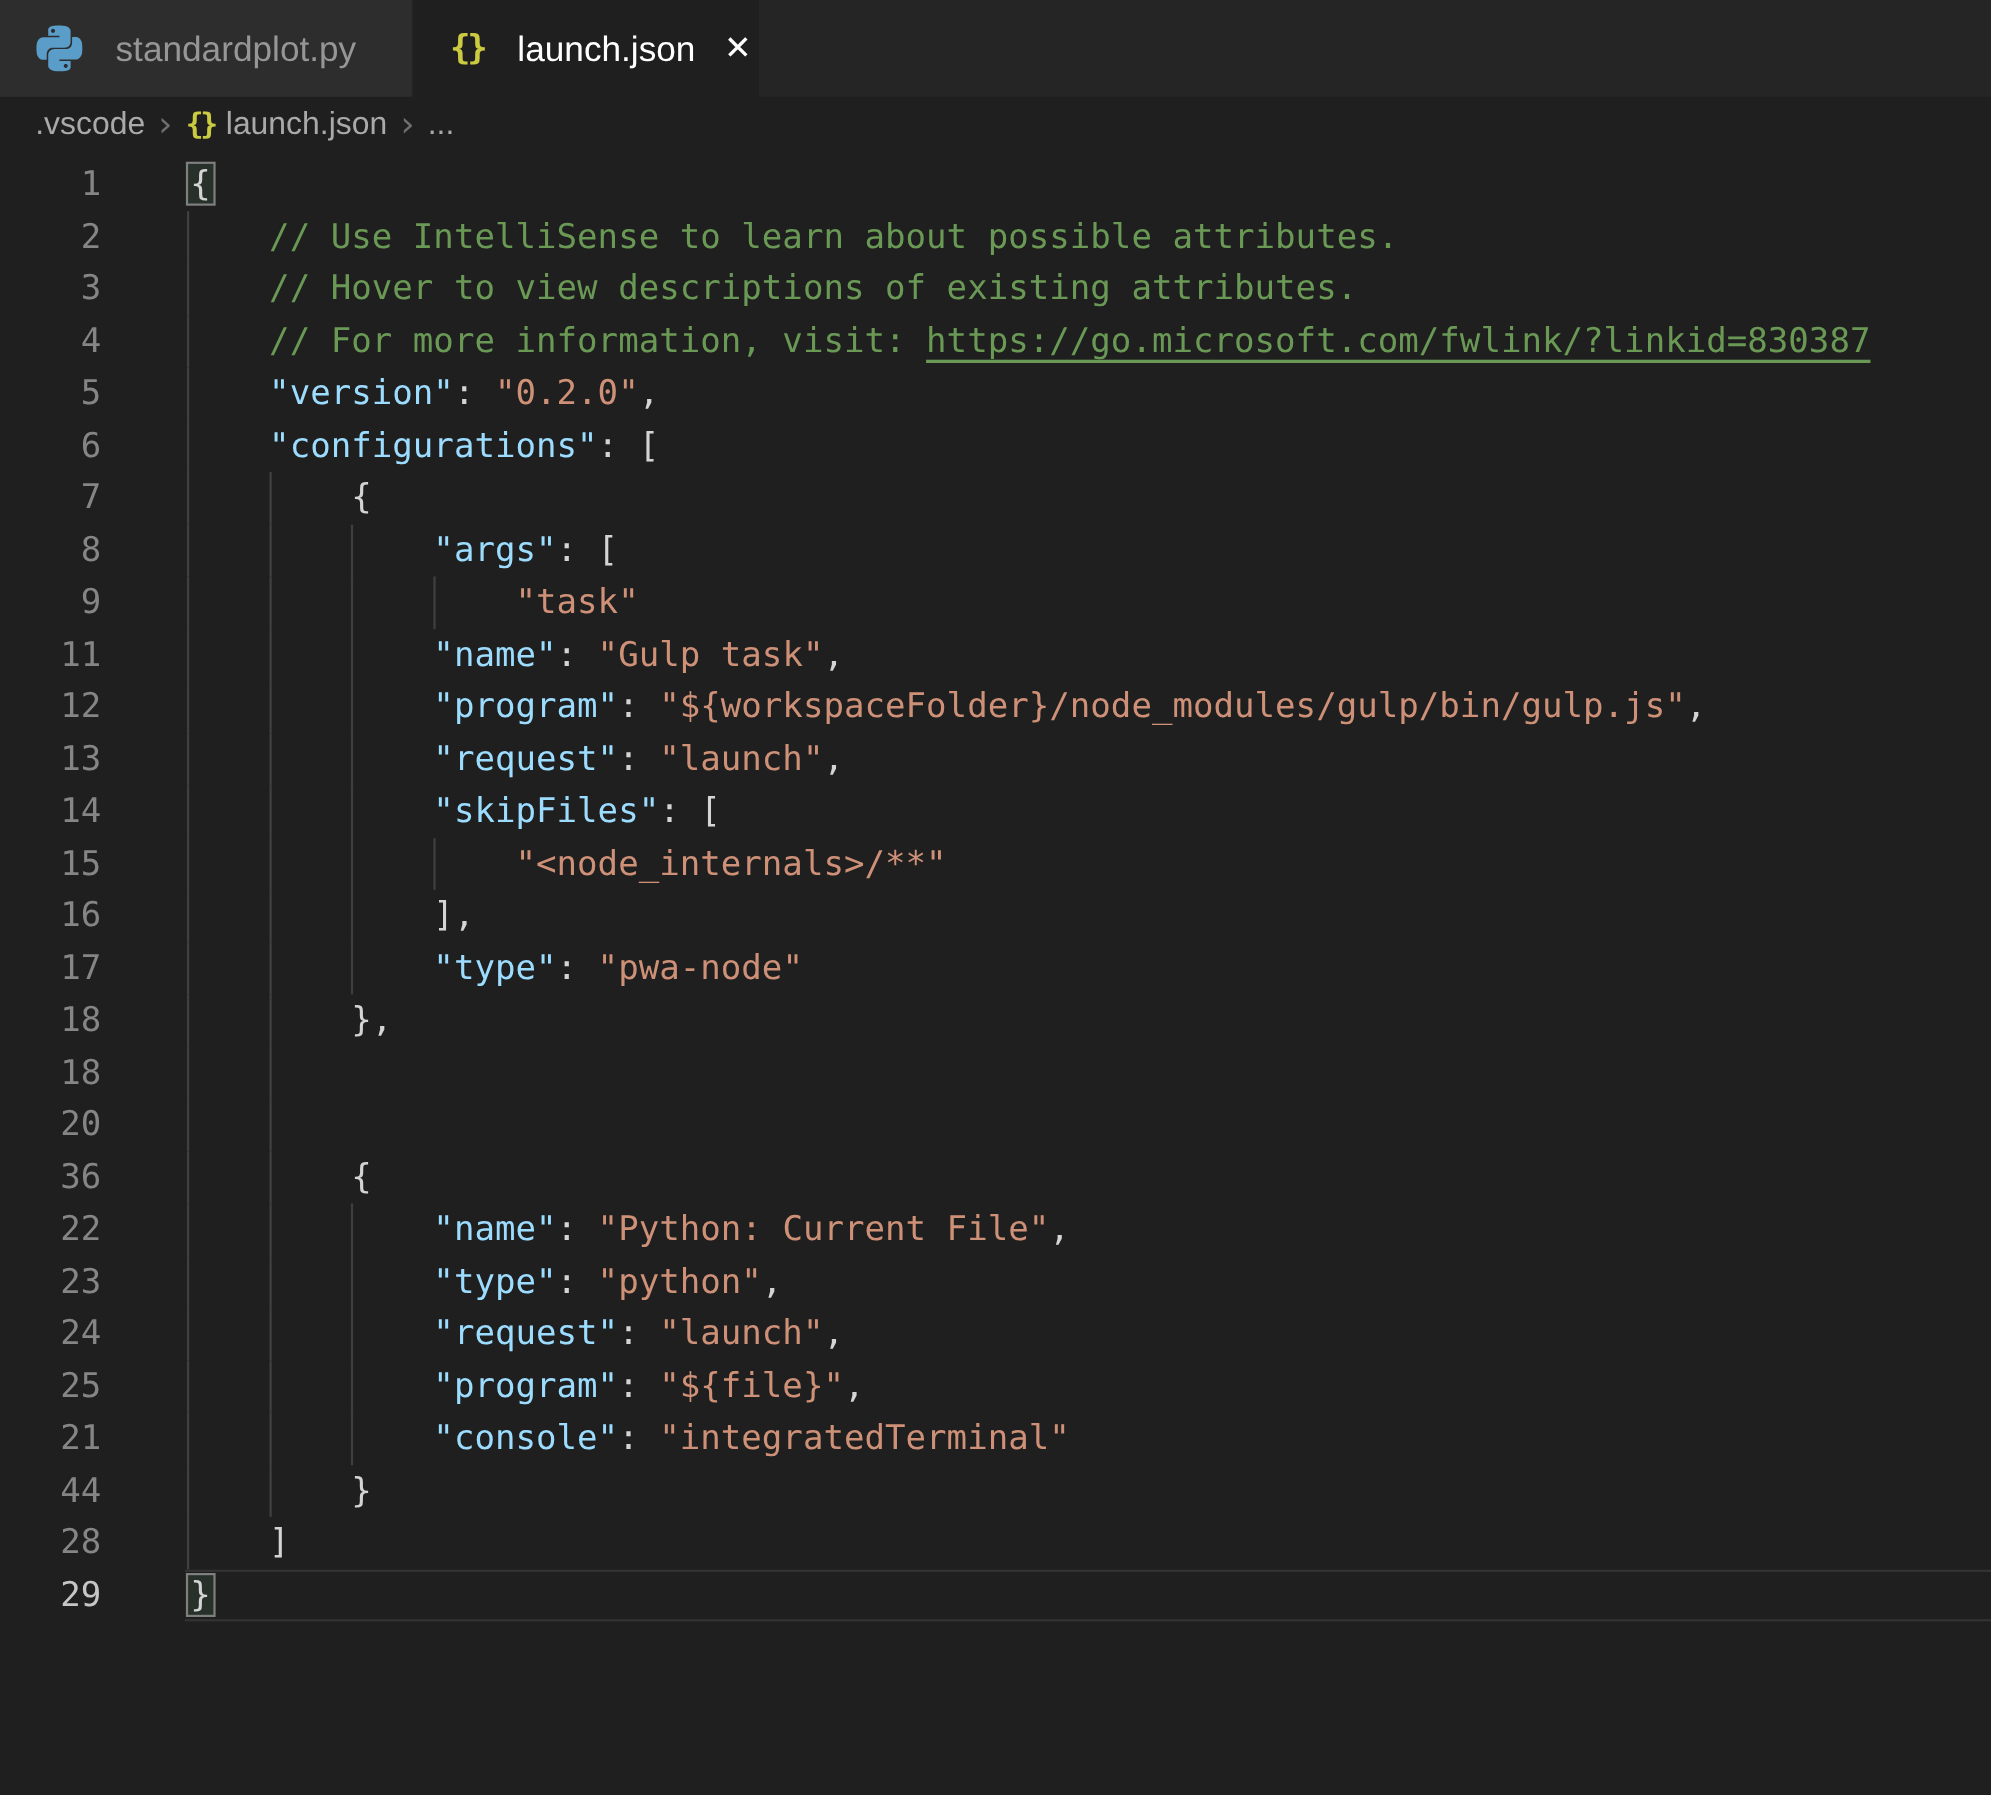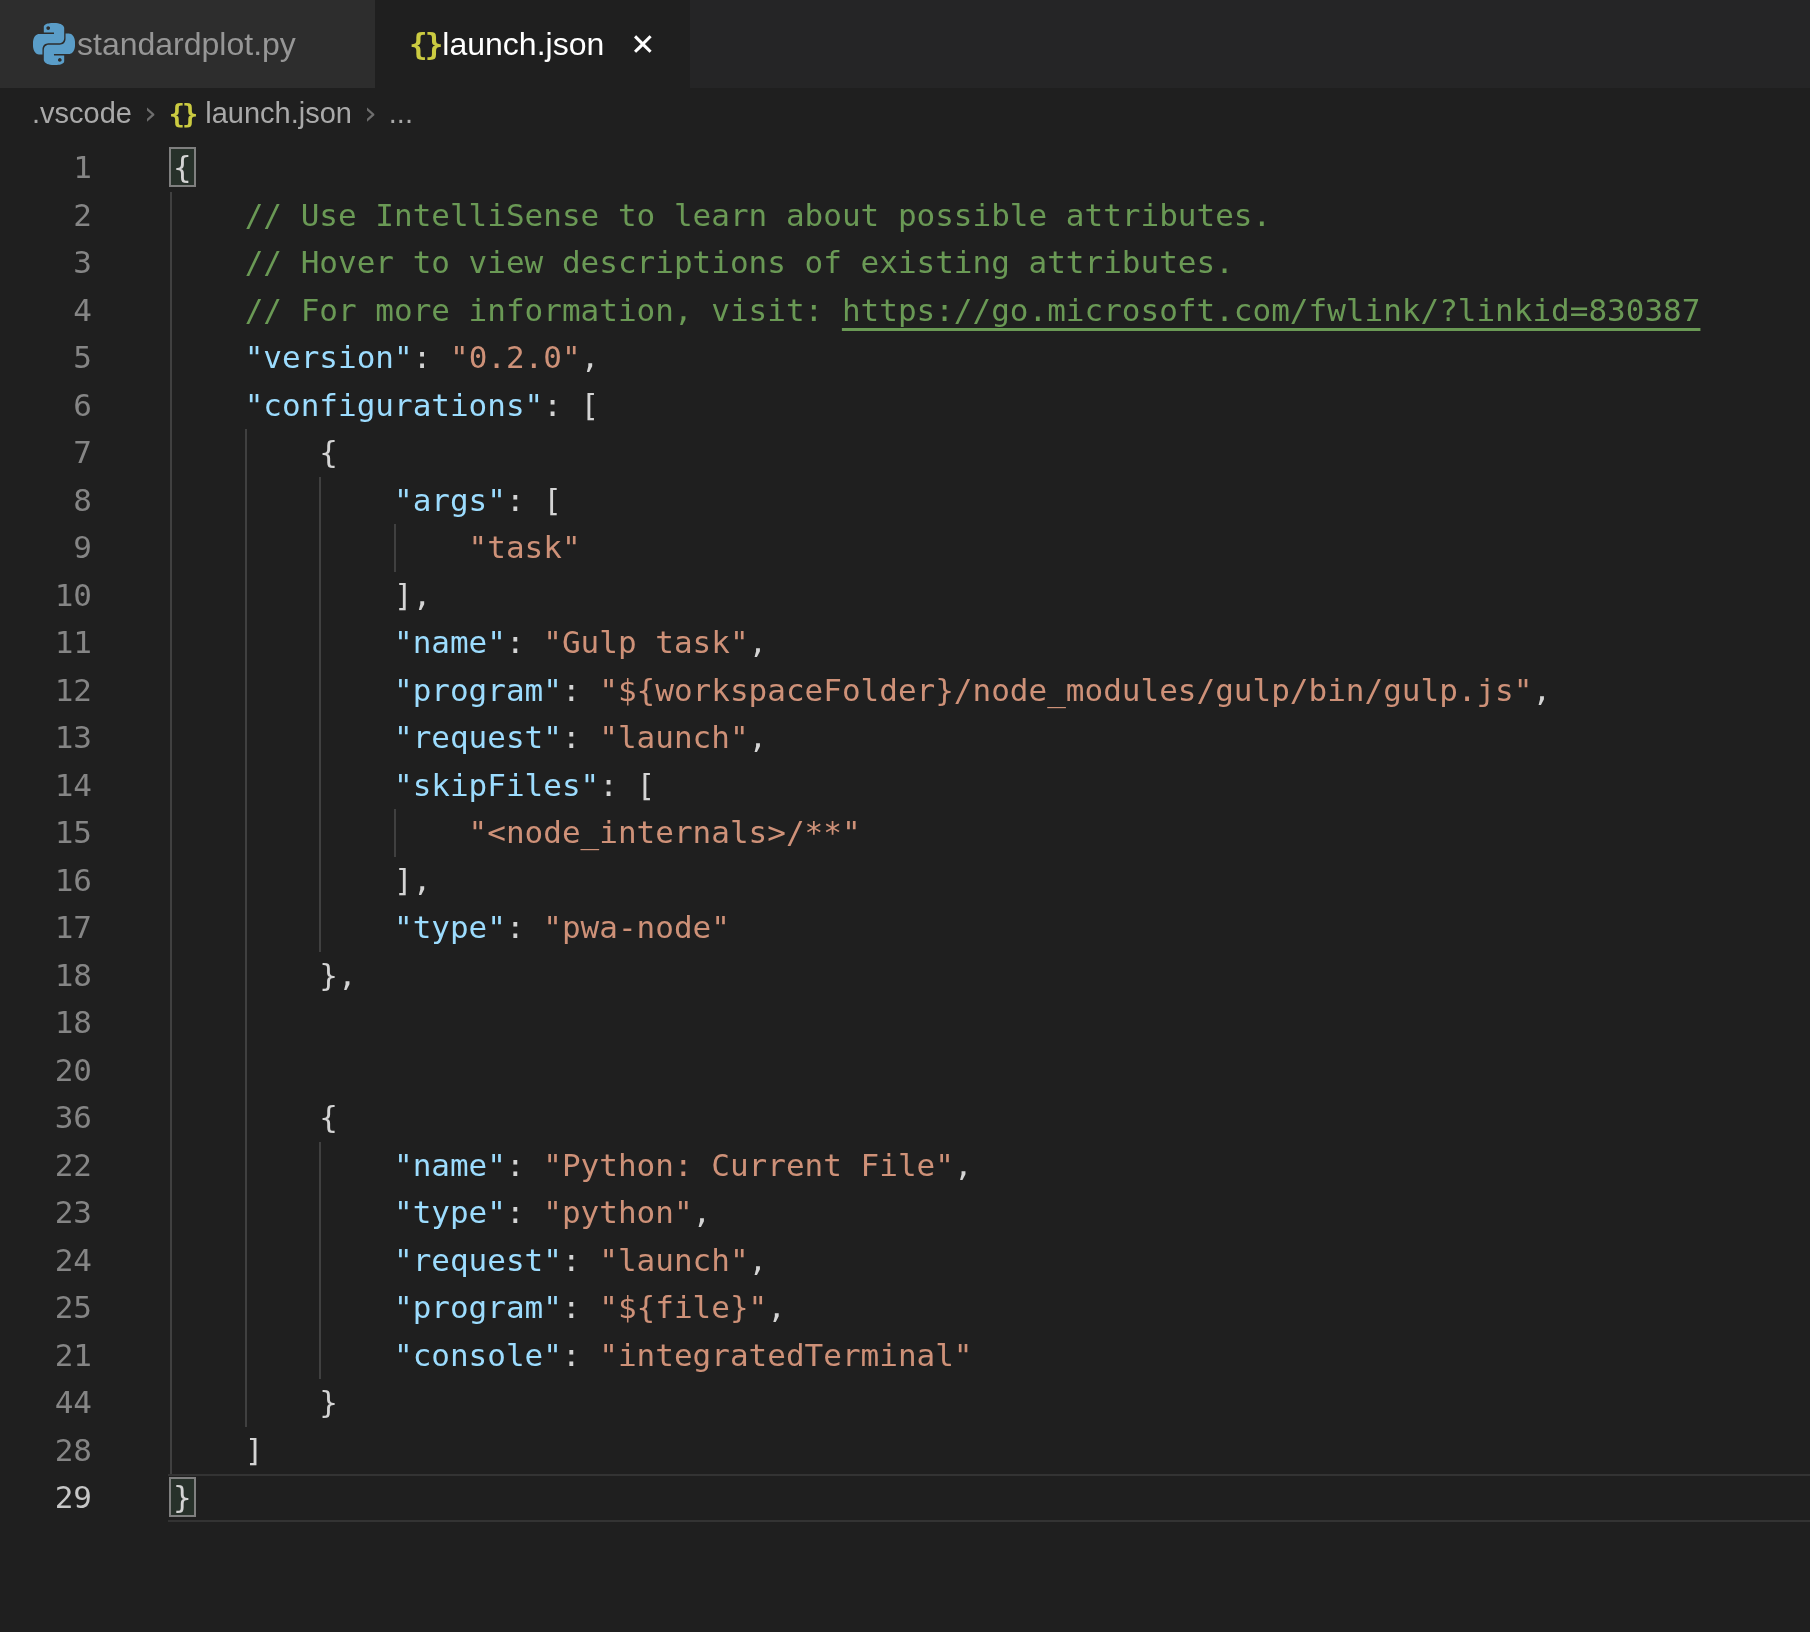--- a/index.html
+++ b/index.html
@@ -4,21 +4,21 @@
 <style>
   html,body{margin:0;padding:0;background:#1f1f1f;}
   .window{position:relative;width:1810px;height:1632px;background:#1f1f1f;overflow:hidden;
           font-family:"Liberation Sans",sans-serif;}
 
   
   .tabbar{position:absolute;left:0;top:0;width:100%;height:88px;background:#252526;display:flex;}
   .tab{height:88px;display:flex;align-items:center;box-sizing:border-box;cursor:pointer;}
   .tab.inactive{width:375px;background:#2d2d2d;color:#969696;padding-left:33px;}
   .tab.active{width:315px;background:#1f1f1f;color:#ffffff;padding-left:34px;}
-  .tab-label{font-size:32px;margin-left:2px;white-space:nowrap;}
+  .tab-label{font-size:32px;margin-left:30px;white-space:nowrap;}
   .py-icon{width:42px;height:42px;flex:0 0 auto;}
   .json-glyph{font-family:"DejaVu Sans Mono",monospace;font-weight:bold;font-size:31px;
               color:#cbcb41;letter-spacing:-3px;}
   .close-x{margin-left:26px;font-size:30px;color:#ffffff;cursor:pointer;}
 
   
   .breadcrumb{position:absolute;left:0;top:88px;width:100%;height:50px;display:flex;
               align-items:center;padding-left:32px;box-sizing:border-box;color:#a9a9a9;font-size:29px;}
   .breadcrumb .sep{color:#6e6e6e;font-size:32px;margin:0 12px;font-family:"DejaVu Sans",sans-serif;}
   .breadcrumb .json-glyph{font-size:27px;margin-right:10px;}
@@ -79,21 +79,20 @@
     <div class="code-area">
         <div class="line"><span class="lnum">1</span><span class="code"><span class="seg pb">{</span></span></div>
         <div class="line"><span class="lnum">2</span><span class="guide" style="left: 170px;"></span><span class="code"><span class="seg c">    // Use IntelliSense to learn about possible attributes.</span></span></div>
         <div class="line"><span class="lnum">3</span><span class="guide" style="left: 170px;"></span><span class="code"><span class="seg c">    // Hover to view descriptions of existing attributes.</span></span></div>
         <div class="line"><span class="lnum">4</span><span class="guide" style="left: 170px;"></span><span class="code"><span class="seg c">    // For more information, visit: </span><span class="seg u">https://go.microsoft.com/fwlink/?linkid=830387</span></span></div>
         <div class="line"><span class="lnum">5</span><span class="guide" style="left: 170px;"></span><span class="code"><span class="seg k">    "version"</span><span class="seg p">: </span><span class="seg s">"0.2.0"</span><span class="seg p">,</span></span></div>
         <div class="line"><span class="lnum">6</span><span class="guide" style="left: 170px;"></span><span class="code"><span class="seg k">    "configurations"</span><span class="seg p">: [</span></span></div>
         <div class="line"><span class="lnum">7</span><span class="guide" style="left: 170px;"></span><span class="guide" style="left: 244.6px;"></span><span class="code"><span class="seg p">        {</span></span></div>
         <div class="line"><span class="lnum">8</span><span class="guide" style="left: 170px;"></span><span class="guide" style="left: 244.6px;"></span><span class="guide" style="left: 319.2px;"></span><span class="code"><span class="seg k">            "args"</span><span class="seg p">: [</span></span></div>
         <div class="line"><span class="lnum">9</span><span class="guide" style="left: 170px;"></span><span class="guide" style="left: 244.6px;"></span><span class="guide" style="left: 319.2px;"></span><span class="guide" style="left: 393.8px;"></span><span class="code"><span class="seg s">                "task"</span></span></div>
-        <div class="line"><span class="lnum">10</span><span class="guide" style="left: 170px;"></span><span class="guide" style="left: 244.6px;"></span><span class="guide" style="left: 319.2px;"></span><span class="code"><span class="seg p">            ],</span></span></div>
         <div class="line"><span class="lnum">11</span><span class="guide" style="left: 170px;"></span><span class="guide" style="left: 244.6px;"></span><span class="guide" style="left: 319.2px;"></span><span class="code"><span class="seg k">            "name"</span><span class="seg p">: </span><span class="seg s">"Gulp task"</span><span class="seg p">,</span></span></div>
         <div class="line"><span class="lnum">12</span><span class="guide" style="left: 170px;"></span><span class="guide" style="left: 244.6px;"></span><span class="guide" style="left: 319.2px;"></span><span class="code"><span class="seg k">            "program"</span><span class="seg p">: </span><span class="seg s">"${workspaceFolder}/node_modules/gulp/bin/gulp.js"</span><span class="seg p">,</span></span></div>
         <div class="line"><span class="lnum">13</span><span class="guide" style="left: 170px;"></span><span class="guide" style="left: 244.6px;"></span><span class="guide" style="left: 319.2px;"></span><span class="code"><span class="seg k">            "request"</span><span class="seg p">: </span><span class="seg s">"launch"</span><span class="seg p">,</span></span></div>
         <div class="line"><span class="lnum">14</span><span class="guide" style="left: 170px;"></span><span class="guide" style="left: 244.6px;"></span><span class="guide" style="left: 319.2px;"></span><span class="code"><span class="seg k">            "skipFiles"</span><span class="seg p">: [</span></span></div>
         <div class="line"><span class="lnum">15</span><span class="guide" style="left: 170px;"></span><span class="guide" style="left: 244.6px;"></span><span class="guide" style="left: 319.2px;"></span><span class="guide" style="left: 393.8px;"></span><span class="code"><span class="seg s">                "&lt;node_internals&gt;/**"</span></span></div>
         <div class="line"><span class="lnum">16</span><span class="guide" style="left: 170px;"></span><span class="guide" style="left: 244.6px;"></span><span class="guide" style="left: 319.2px;"></span><span class="code"><span class="seg p">            ],</span></span></div>
         <div class="line"><span class="lnum">17</span><span class="guide" style="left: 170px;"></span><span class="guide" style="left: 244.6px;"></span><span class="guide" style="left: 319.2px;"></span><span class="code"><span class="seg k">            "type"</span><span class="seg p">: </span><span class="seg s">"pwa-node"</span></span></div>
         <div class="line"><span class="lnum">18</span><span class="guide" style="left: 170px;"></span><span class="guide" style="left: 244.6px;"></span><span class="code"><span class="seg p">        },</span></span></div>
         <div class="line"><span class="lnum">18</span><span class="guide" style="left: 170px;"></span><span class="guide" style="left: 244.6px;"></span><span class="code"></span></div>
         <div class="line"><span class="lnum">20</span><span class="guide" style="left: 170px;"></span><span class="guide" style="left: 244.6px;"></span><span class="code"></span></div>

